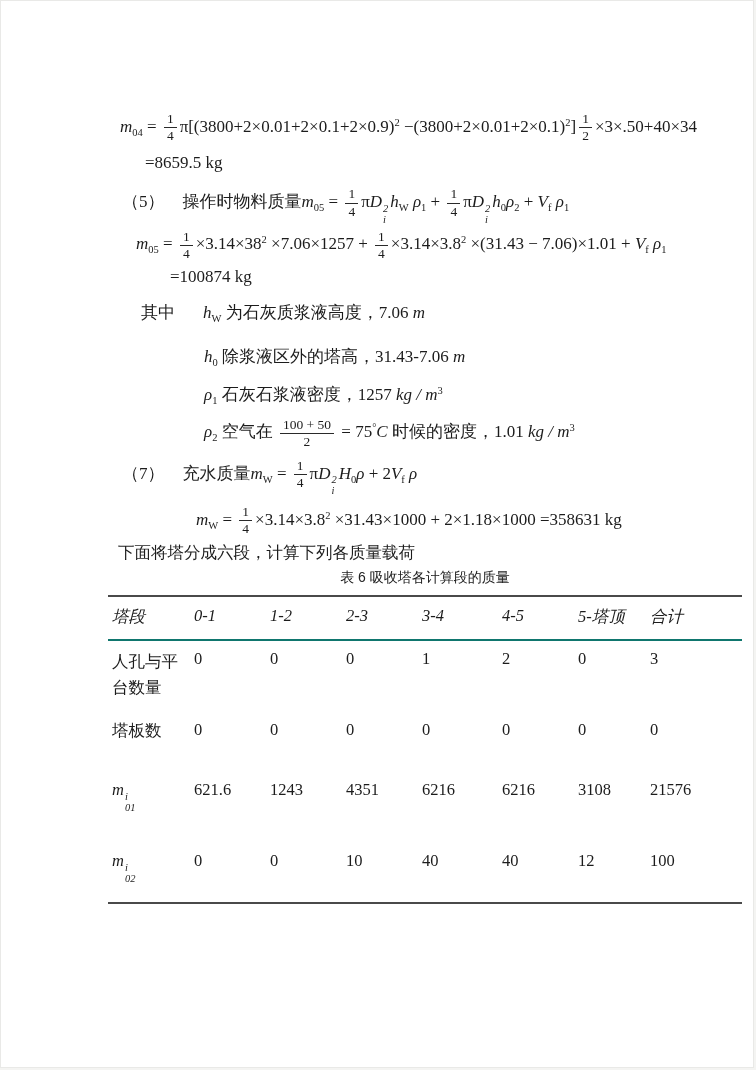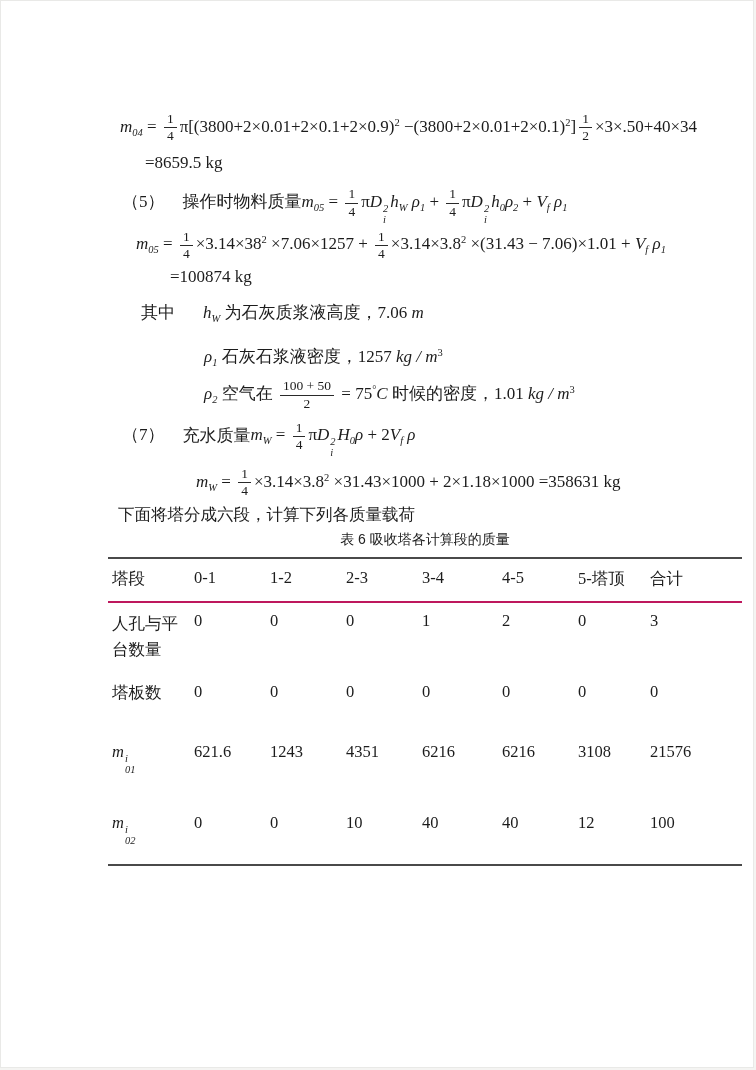--- a/index.html
+++ b/index.html
@@ -10,21 +10,21 @@
   }
   .page {
     position:relative; width:754px; height:1068px;
     background:#ffffff; border:1px solid #e9e9e7; box-sizing:border-box;
     color:#1c1c1c;
   }
   .content { position:absolute; left:107px; top:110px; width:634px; }
 
   .fline { font-size:17px; line-height:1.3; white-space:nowrap; }
   .it { font-style:italic; }
-  sub { font-size:10.5px; vertical-align:-0.35em; line-height:0; font-style:italic; }
+  sub { font-size:10.5px; vertical-align:-0.35em; line-height:0; }
   sup { font-size:10.5px; vertical-align:0.55em; line-height:0; }
   .frac { display:inline-flex; flex-direction:column; align-items:center;
           vertical-align:middle; font-size:13.5px; line-height:1.2; margin:0 3px; }
   .frac .num { border-bottom:1px solid #2a2a2a; padding:0 3px; }
   .frac .den { padding:0 3px; }
   .subsup { display:inline-flex; flex-direction:column; align-items:flex-start;
             font-size:10.5px; line-height:1.05; vertical-align:-0.45em;
             margin:0 2px 0 1px; font-style:italic; }
   .item-label { margin-right:18px; }
 
@@ -46,21 +46,21 @@
 
   .table-title {
     text-align:center; font-family:"Liberation Sans","DejaVu Sans",sans-serif;
     font-weight:400; font-size:14px; margin-bottom:8px; color:#222;
   }
   table.mass {
     width:634px; border-collapse:collapse; table-layout:fixed;
     border-top:2px solid #4a4a4a; border-bottom:2px solid #4a4a4a;
     font-size:16.5px;
   }
-  table.mass thead tr { border-bottom:2px solid #be185d; }
+  table.mass thead tr { border-bottom:2px solid #0f766e;font-style:italic; }
   table.mass th, table.mass td {
     text-align:left; font-weight:400; vertical-align:top; padding:9px 0 11px 4px;
   }
   col.c-label { width:82px; } col.c1{width:76px;} col.c2{width:76px;}
   col.c3{width:76px;} col.c4{width:80px;} col.c5{width:76px;}
   col.c6{width:72px;} col.c7{width:96px;}
   tr.r-manhole td { padding-top:8px; padding-bottom:6px; }
   tr.r-plates  td { padding-top:14px; padding-bottom:16px; }
   tr.r-m01 td { padding-top:22px; padding-bottom:16px; }
   tr.r-m02 td { padding-top:22px; padding-bottom:18px; }
@@ -101,20 +101,21 @@
             <span class="den">4</span>
           </span><span>×3.14×38</span><sup>2</sup><span> ×7.06×1257 + </span><span class="frac">
             <span class="num">1</span>
             <span class="den">4</span>
           </span><span>×3.14×3.8</span><sup>2</sup><span> ×(31.43 − 7.06)×1.01 + </span><span class="it">V</span><sub>f</sub><span> </span><span class="it">ρ</span><sub>1</sub></span></div>
     <div class="fline l-m05res">=100874 kg</div>
 
     <div class="fline l-qizhong">
       <span class="qz-word">其中</span><span class="formula"><span class="it">h</span><sub>W</sub><span> 为石灰质浆液高度，7.06 </span><span class="it">m</span></span>
     </div>
+    <div class="fline l-h0"><span class="formula"><span class="it">h</span><sub>0</sub><span> 除浆液区外的塔高，31.43-7.06 </span><span class="it">m</span></span></div>
     <div class="fline l-rho1"><span class="formula"><span class="it">ρ</span><sub>1</sub><span> 石灰石浆液密度，1257 </span><span class="it">kg / m</span><sup>3</sup></span></div>
     <div class="fline l-rho2"><span class="formula"><span class="it">ρ</span><sub>2</sub><span> 空气在 </span><span class="frac">
             <span class="num">100 + 50</span>
             <span class="den">2</span>
           </span><span> = 75</span><sup>°</sup><span class="it">C</span><span> 时候的密度，1.01 </span><span class="it">kg / m</span><sup>3</sup></span></div>
 
 
     <div class="fline l-item7">
       <span class="item-label">（7）</span><span>充水质量</span><span class="formula"><span class="it">m</span><sub>W</sub><span> = </span><span class="frac">
             <span class="num">1</span>

